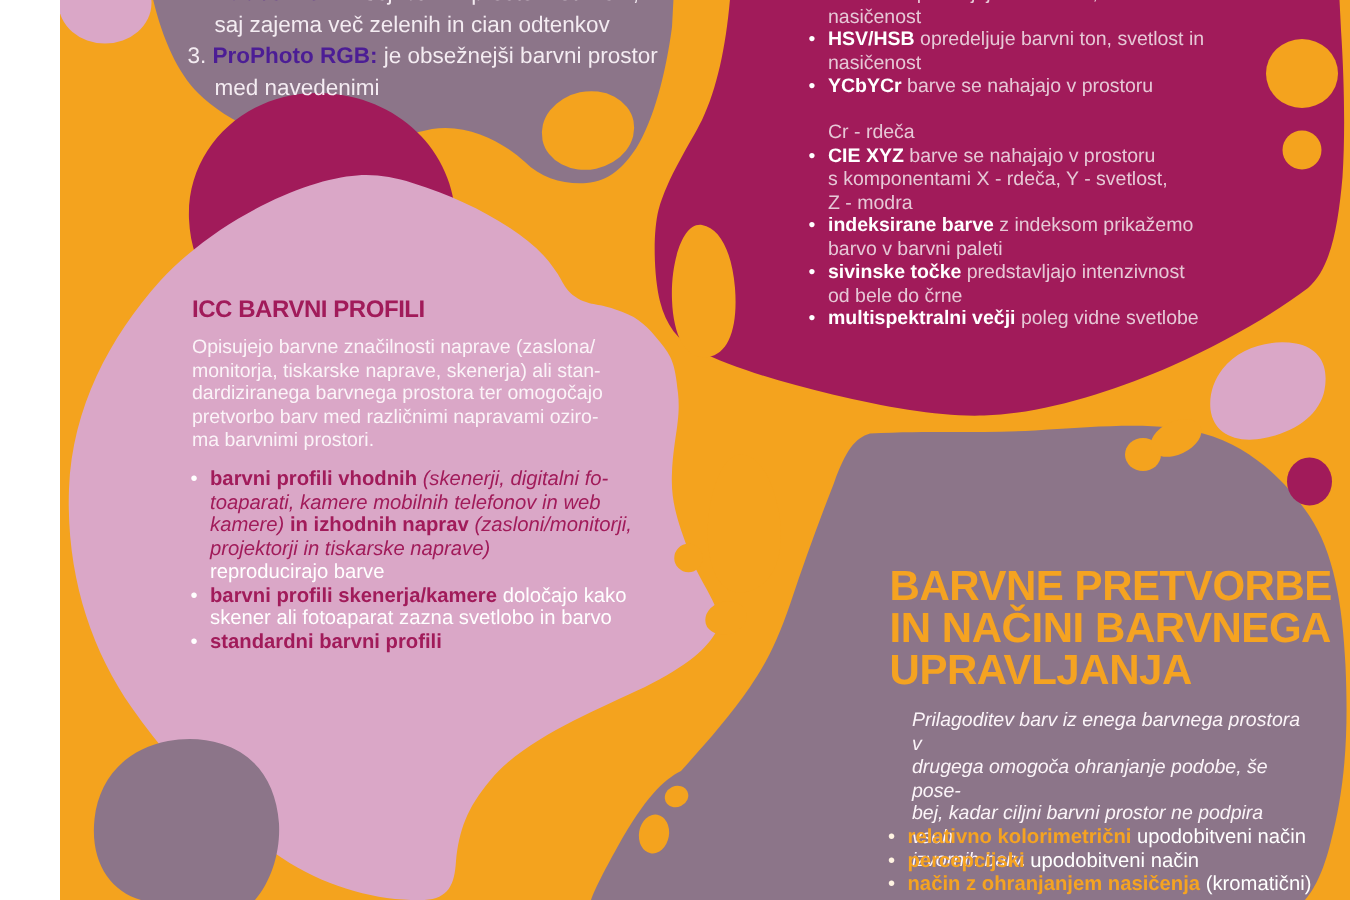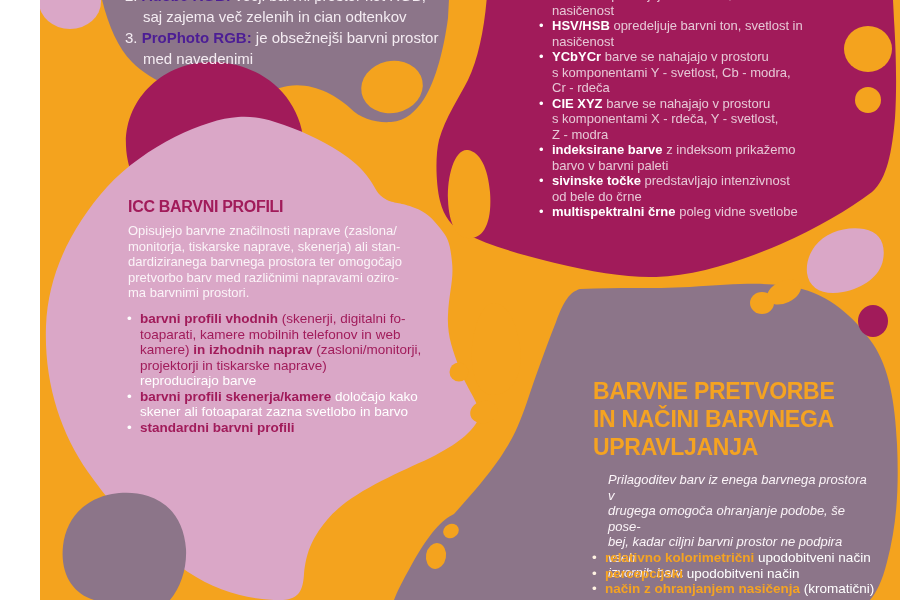--- a/index.html
+++ b/index.html
@@ -5,42 +5,42 @@
   html,body{margin:0;padding:0;}
   body{font-family:"Liberation Sans", sans-serif;}
   .stage{position:relative;width:900px;height:600px;overflow:hidden;background:#F4A31E;margin-left:40px;}
   .stage svg{position:absolute;left:0;top:0;}
   .txt{position:absolute;}
 
   
   .li{position:relative;display:block;}
   .bullets .li::before{content:"•";position:absolute;left:-13px;top:0;}
   .run-b{font-weight:bold;}
-  .run-i{}
+  .run-i{font-style:italic;}
 
   
   .tl-list{left:85px;top:-15px;width:340px;font-size:15px;line-height:21px;color:#F4ECF2;}
   .tl-list .li{padding-left:18px;text-indent:-18px;}
   .tl-list .run-b{color:#4c1d95;}
 
   
   .rp-list{left:512px;top:-13px;width:300px;font-size:13px;line-height:15.5px;color:#E6C8D6;}
   .rp-list .li::before{color:#FFFFFF;}
   .rp-list .run-b{color:#FFFFFF;}
 
   
   .icc-title{left:88px;top:193px;font-size:16px;line-height:28px;font-weight:bold;letter-spacing:-0.3px;color:#A11B5A;margin:0;}
   .icc-intro{left:88px;top:223px;width:300px;font-size:13px;line-height:15.5px;color:#FBF4F8;white-space:pre-line;}
   .icc-list{left:100px;top:311px;width:292px;font-size:13.5px;line-height:15.5px;color:#FFFFFF;}
   .icc-list .li::before{color:#FFFFFF;}
   .icc-list .run-b{color:#A11B5A;}
   .icc-list .run-i{color:#A11B5A;}
 
   
-  .cp-title{left:553px;top:377px;font-size:23px;line-height:28px;font-weight:bold;letter-spacing:-0.3px;color:#F5A321;white-space:pre-line;margin:0;}
+  .cp-title{left:553px;top:377px;font-size:28px;line-height:28px;font-weight:bold;letter-spacing:-0.3px;color:#F5A321;white-space:pre-line;margin:0;}
   .cp-intro{left:568px;top:472px;width:260px;font-size:13px;line-height:15.5px;font-style:italic;color:#FBF4F8;white-space:pre-line;}
   .cp-list{left:565px;top:550px;width:300px;font-size:13.5px;line-height:15.5px;color:#FFFFFF;}
   .cp-list .li::before{color:#FFF3E2;}
   .cp-list .run-b{color:#F5A321;}
 </style>
 </head>
 <body>
 
 <div class="stage">
 
@@ -79,25 +79,25 @@
   </svg>
 
   <div class="txt tl-list">
       <div class="li"><span class="run-n">2. </span><span class="run-b">Adobe RGB:</span><span class="run-n"> večji barvni prostor kot RGB,</span><br><span class="run-n">saj zajema več zelenih in cian odtenkov</span></div>
       <div class="li"><span class="run-n">3. </span><span class="run-b">ProPhoto RGB:</span><span class="run-n"> je obsežnejši barvni prostor</span><br><span class="run-n">med navedenimi</span></div>
     </div>
 
   <div class="txt rp-list bullets">
       <div class="li"><span class="run-b">CIE Lab</span><span class="run-n"> opredeljuje barvni ton, svetlost in</span><br><span class="run-n">nasičenost</span></div>
       <div class="li"><span class="run-b">HSV/HSB</span><span class="run-n"> opredeljuje barvni ton, svetlost in</span><br><span class="run-n">nasičenost</span></div>
-      <div class="li"><span class="run-b">YCbYCr</span><span class="run-n"> barve se nahajajo v prostoru</span><br><span class="run-n">s komponentami  Y - svetlost, Cb - modra,</span><br><span class="run-n">Cr - rdeča</span></div>
+      <div class="li"><span class="run-b">YCbYCr</span><span class="run-n"> barve se nahajajo v prostoru</span><br><br><span class="run-n">Cr - rdeča</span></div>
       <div class="li"><span class="run-b">CIE XYZ</span><span class="run-n"> barve se nahajajo v prostoru</span><br><span class="run-n">s komponentami X - rdeča, Y - svetlost,</span><br><span class="run-n">Z - modra</span></div>
       <div class="li"><span class="run-b">indeksirane barve</span><span class="run-n"> z indeksom prikažemo</span><br><span class="run-n">barvo v barvni paleti</span></div>
       <div class="li"><span class="run-b">sivinske točke</span><span class="run-n"> predstavljajo intenzivnost</span><br><span class="run-n">od bele do črne</span></div>
-      <div class="li"><span class="run-b">multispektralni črne</span><span class="run-n"> poleg vidne svetlobe</span><br><br></div>
+      <div class="li"><span class="run-b">multispektralni večji</span><span class="run-n"> poleg vidne svetlobe</span><br><br></div>
     </div>
 
   <h1 class="txt icc-title">ICC BARVNI PROFILI</h1>
   <div class="txt icc-intro">Opisujejo barvne značilnosti naprave (zaslona/
 monitorja, tiskarske naprave, skenerja) ali stan-
 dardiziranega barvnega prostora ter omogočajo
 pretvorbo barv med različnimi napravami oziro-
 ma barvnimi prostori.</div>
   <div class="txt icc-list bullets">
       <div class="li"><span class="run-b">barvni profili vhodnih</span><span class="run-i"> (skenerji, digitalni fo-</span><br><span class="run-i">toaparati, kamere mobilnih telefonov in web</span><br><span class="run-i">kamere)</span><span class="run-b"> in izhodnih naprav</span><span class="run-i"> (zasloni/monitorji,</span><br><span class="run-i">projektorji in tiskarske naprave)</span><br><span class="run-n">reproducirajo barve</span></div>

